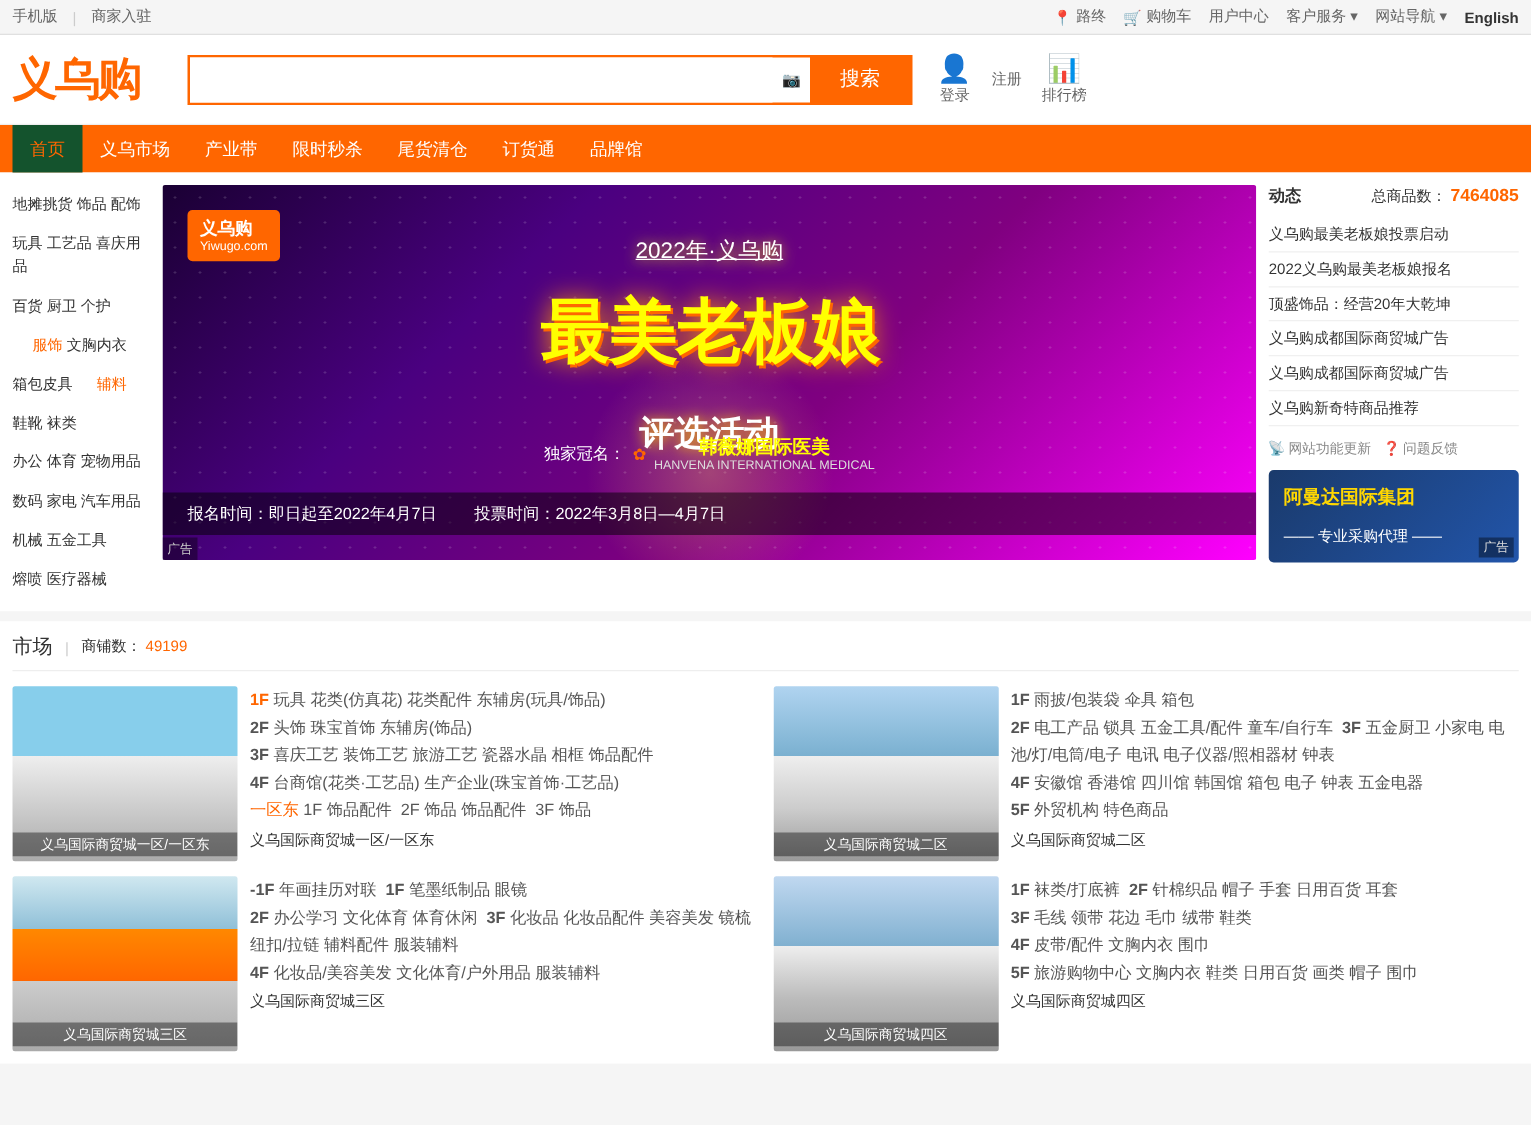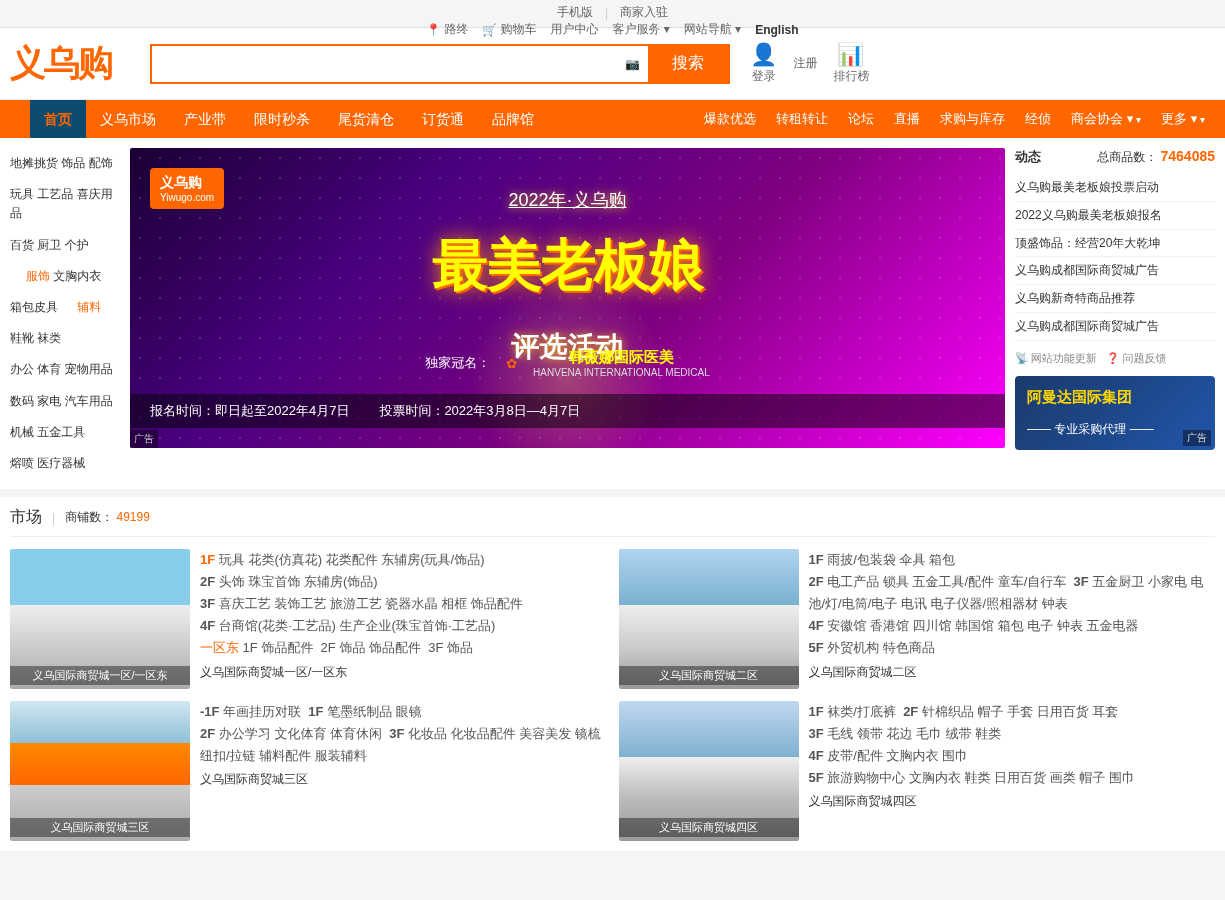--- a/index.html
+++ b/index.html
@@ -1,19 +1,19 @@
 <!DOCTYPE html>
 <html><head>
   <meta charset="utf-8">
   <style>
     * { margin: 0; padding: 0; box-sizing: border-box; }
     body { font-family: 'Microsoft YaHei', Arial, sans-serif; font-size: 12px; color: #333; background: #f5f5f5; width: 1225px; }
 
     
-    .top-bar { background: #f5f5f5; border-bottom: 1px solid #e0e0e0; display: flex; align-items: center; justify-content: space-between; padding: 4px 10px; height: 28px; flex-direction: column; }
+    .top-bar { background: #f5f5f5; border-bottom: 1px solid #e0e0e0; display: flex; align-items: center; justify-content: space-between; padding: 4px 10px; height: 28px; }
     .top-bar-left { display: flex; align-items: center; gap: 12px; }
     .top-bar-left span { font-size: 12px; color: #666; cursor: pointer; }
     .top-bar-left .divider { color: #ccc; }
     .top-bar-right { display: flex; align-items: center; gap: 14px; }
     .top-bar-right span { font-size: 12px; color: #666; cursor: pointer; display: flex; align-items: center; gap: 3px; }
     .top-bar-right .english { color: #333; font-weight: bold; }
 
     
     .header { background: #fff; display: flex; align-items: center; padding: 8px 10px; height: 72px; border-bottom: 1px solid #eee; }
     .logo { width: 120px; margin-right: 20px; }
@@ -22,21 +22,21 @@
     .search-input { flex: 1; border: none; outline: none; padding: 0 10px; font-size: 14px; height: 100%; }
     .search-camera { width: 30px; display: flex; align-items: center; justify-content: center; color: #999; cursor: pointer; }
     .search-btn { background: #f60; color: #fff; border: none; width: 80px; height: 40px; font-size: 16px; cursor: pointer; }
     .header-right { display: flex; align-items: center; gap: 16px; margin-left: 20px; }
     .header-right-item { display: flex; flex-direction: column; align-items: center; cursor: pointer; color: #666; font-size: 12px; }
     .header-right-item .icon { font-size: 22px; color: #999; }
 
     
     .nav { background: #f60; display: flex; align-items: center; height: 38px; padding: 0 10px; }
     .nav-item { color: #fff; padding: 0 14px; height: 38px; line-height: 38px; cursor: pointer; font-size: 14px; }
-    .nav-item.active { background: #0c4a6e; color: #f60; font-weight: bold; margin-left: 20px; }
+    .nav-item.active { background: #14532d; color: #f60; font-weight: normal; }
     .nav-right { margin-left: auto; display: flex; align-items: center; gap: 0; }
     .nav-right-item { color: #fff; padding: 0 10px; height: 38px; line-height: 38px; cursor: pointer; font-size: 13px; }
     .nav-right-item.has-arrow::after { content: ' ▾'; font-size: 10px; }
 
     
     .main { background: #fff; display: flex; padding: 10px; gap: 10px; }
 
     
     .sidebar { width: 110px; min-width: 110px; }
     .sidebar-item { padding: 6px 0; font-size: 12px; color: #333; cursor: pointer; line-height: 1.6; }
@@ -44,21 +44,21 @@
 
     
     .banner-area { flex: 1; position: relative; height: 300px; overflow: hidden; }
     .banner-img { width: 100%; height: 300px; background: linear-gradient(135deg, #1a0033 0%, #4a0080 30%, #800080 60%, #c000c0 80%, #ff00ff 100%); display: flex; align-items: center; justify-content: center; position: relative; border-radius: 2px; }
     .banner-logo { position: absolute; top: 20px; left: 20px; background: #f60; padding: 6px 10px; border-radius: 4px; }
     .banner-logo-text { color: #fff; font-size: 14px; font-weight: bold; }
     .banner-logo-url { color: #fff; font-size: 10px; }
     .banner-year { position: absolute; left: 50%; top: 40px; transform: translateX(-50%); color: #fff; font-size: 18px; text-shadow: 0 0 10px rgba(255,255,0,0.8); white-space: nowrap; text-decoration: underline; }
     .banner-title { position: absolute; left: 50%; top: 80px; transform: translateX(-50%); color: #ff0; font-size: 56px; font-weight: 900; text-shadow: 2px 2px 0 #f60, 0 0 20px #f90; white-space: nowrap; letter-spacing: -2px; }
     .banner-subtitle { position: absolute; left: 50%; top: 180px; transform: translateX(-50%); color: #fff; font-size: 28px; font-weight: bold; text-shadow: 0 0 10px rgba(255,200,0,0.9); white-space: nowrap; }
-    .banner-sponsor { position: absolute; bottom: 70px; left: 50%; transform: translateX(-50%); color: #fff; font-size: 13px; display: flex; align-items: center; gap: 16px; white-space: nowrap; }
+    .banner-sponsor { position: absolute; bottom: 70px; left: 50%; transform: translateX(-50%); color: #fff; font-size: 13px; display: flex; align-items: center; gap: 6px; white-space: nowrap; }
     .banner-sponsor-brand { color: #ff0; font-size: 15px; font-weight: bold; }
     .banner-dates { position: absolute; bottom: 20px; left: 0; right: 0; background: rgba(0,0,0,0.5); padding: 8px 20px; color: #fff; font-size: 13px; display: flex; gap: 30px; }
     .banner-ad-tag { position: absolute; bottom: 0; left: 0; background: rgba(0,0,0,0.4); color: #ccc; font-size: 10px; padding: 2px 4px; }
 
     
     .right-panel { width: 200px; min-width: 200px; }
     .right-panel-header { display: flex; justify-content: space-between; align-items: center; margin-bottom: 8px; }
     .right-panel-title { font-size: 13px; color: #333; font-weight: bold; }
     .right-panel-count { color: #f60; font-size: 14px; font-weight: bold; }
     .news-list { list-style: none; }
@@ -141,30 +141,20 @@
 </div>
 
 <div class="nav">
   <div class="nav-item active">首页</div>
   <div class="nav-item">义乌市场</div>
   <div class="nav-item">产业带</div>
   <div class="nav-item">限时秒杀</div>
   <div class="nav-item">尾货清仓</div>
   <div class="nav-item">订货通</div>
   <div class="nav-item">品牌馆</div>
-  <div class="nav-right">
-    <div class="nav-right-item">爆款优选</div>
-    <div class="nav-right-item">转租转让</div>
-    <div class="nav-right-item">论坛</div>
-    <div class="nav-right-item">直播</div>
-    <div class="nav-right-item">求购与库存</div>
-    <div class="nav-right-item">经侦</div>
-    <div class="nav-right-item has-arrow">商会协会 ▾</div>
-    <div class="nav-right-item has-arrow">更多 ▾</div>
-  </div>
 </div>
 
 <div class="main">
 
   <div class="sidebar">
     <div class="sidebar-item">地摊挑货 饰品 配饰</div>
     <div class="sidebar-item">玩具 工艺品 喜庆用品</div>
     <div class="sidebar-item">百货 厨卫 个护</div>
     <div class="sidebar-item"><span class="orange">服饰</span> 文胸内衣</div>
     <div class="sidebar-item">箱包皮具 <span class="orange">辅料</span></div>
@@ -208,22 +198,22 @@
       <span>
         <span>总商品数：</span>
         <span class="right-panel-count">7464085</span>
       </span>
     </div>
     <ul class="news-list">
       <li class="news-item">义乌购最美老板娘投票启动</li>
       <li class="news-item">2022义乌购最美老板娘报名</li>
       <li class="news-item">顶盛饰品：经营20年大乾坤</li>
       <li class="news-item">义乌购成都国际商贸城广告</li>
+      <li class="news-item">义乌购成都国际商贸城广告</li>
       <li class="news-item">义乌购新奇特商品推荐</li>
-      <li class="news-item">义乌购成都国际商贸城广告</li>
     </ul>
     <div class="right-panel-footer">
       <span>📡 <span>网站功能更新</span></span>
       <span>❓ <span>问题反馈</span></span>
     </div>
     <div class="ad-banner">
       <div class="ad-title">阿曼达国际集团</div>
       <div class="ad-sub">—— 专业采购代理 ——</div>
       <div class="ad-tag">广告</div>
     </div>
@@ -273,20 +263,21 @@
     </div>
 
     <div class="market-item">
       <div class="market-img building3" style="position:relative;">
         <div style="position:absolute;bottom:4px;left:0;right:0;text-align:center;font-size:11px;color:#fff;background:rgba(0,0,0,0.4);padding:2px;">义乌国际商贸城三区</div>
       </div>
       <div class="market-info">
         <div class="market-floor">
           <div><span style="font-weight:bold;">-1F</span> 年画挂历对联 &nbsp;<span style="font-weight:bold;">1F</span> 笔墨纸制品 眼镜</div>
           <div><span style="font-weight:bold;">2F</span> 办公学习 文化体育 体育休闲 &nbsp;<span style="font-weight:bold;">3F</span> 化妆品 化妆品配件 美容美发 镜梳 纽扣/拉链 辅料配件 服装辅料</div>
+          <div><span style="font-weight:bold;">4F</span> 化妆品/美容美发 文化体育/户外用品 服装辅料</div>
         </div>
         <div class="market-label">义乌国际商贸城三区</div>
       </div>
     </div>
 
     <div class="market-item">
       <div class="market-img building4" style="position:relative;">
         <div style="position:absolute;bottom:4px;left:0;right:0;text-align:center;font-size:11px;color:#fff;background:rgba(0,0,0,0.4);padding:2px;">义乌国际商贸城四区</div>
       </div>
       <div class="market-info">

